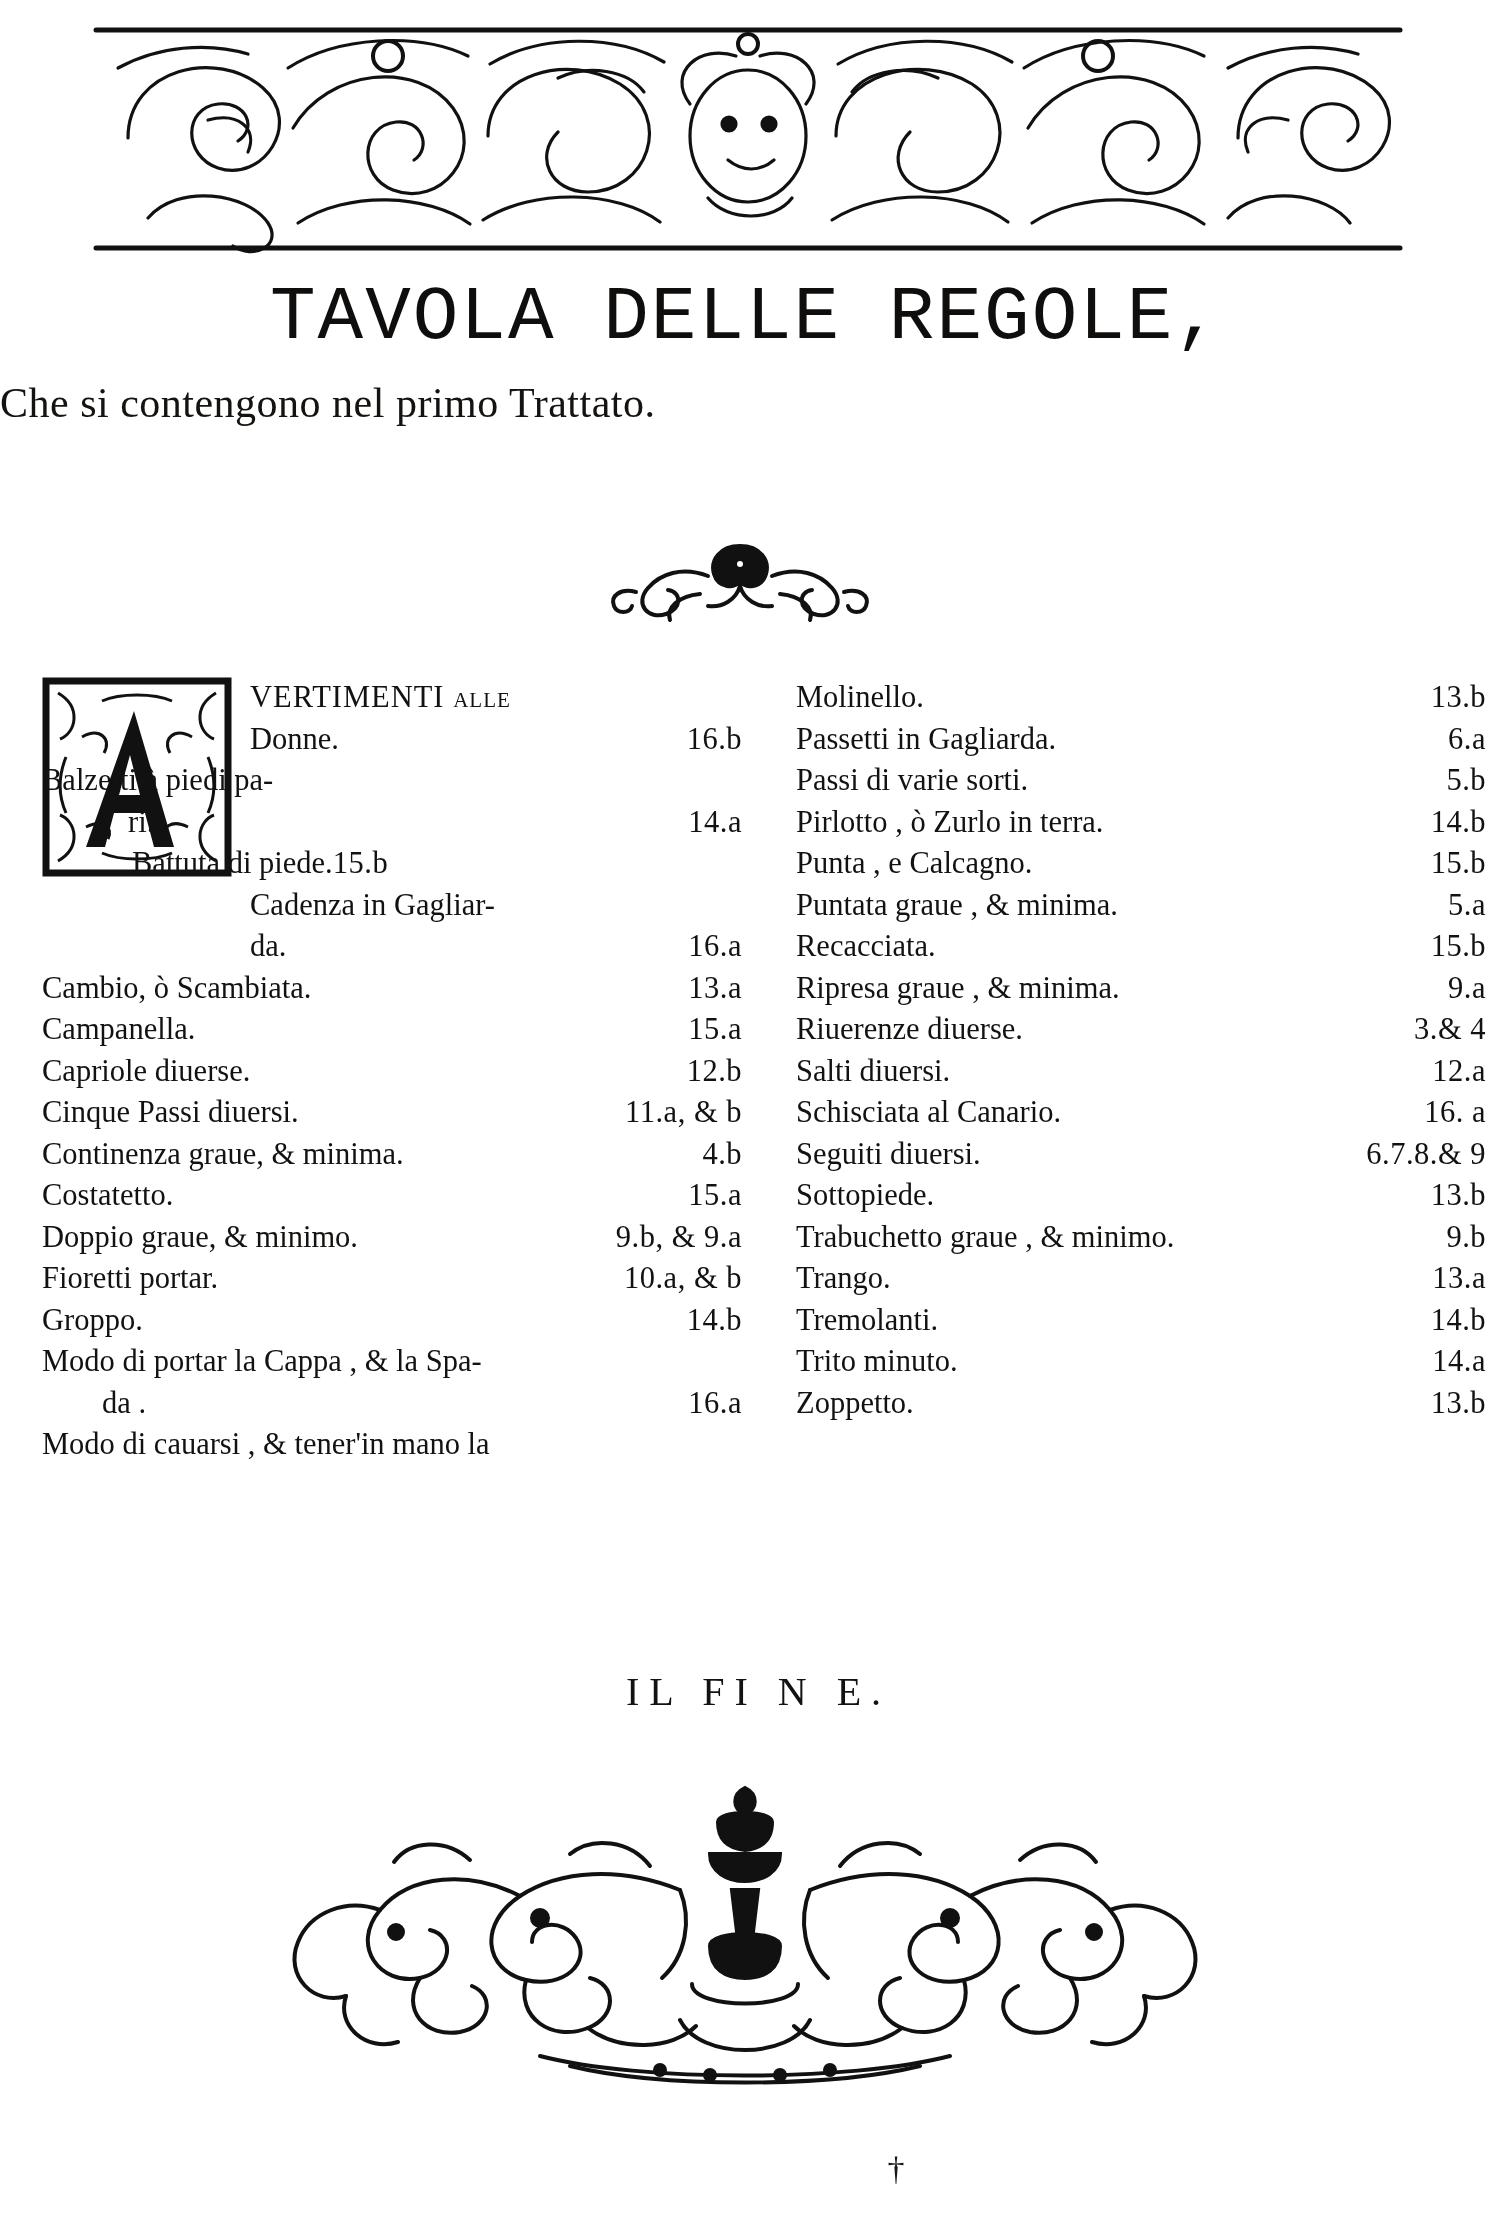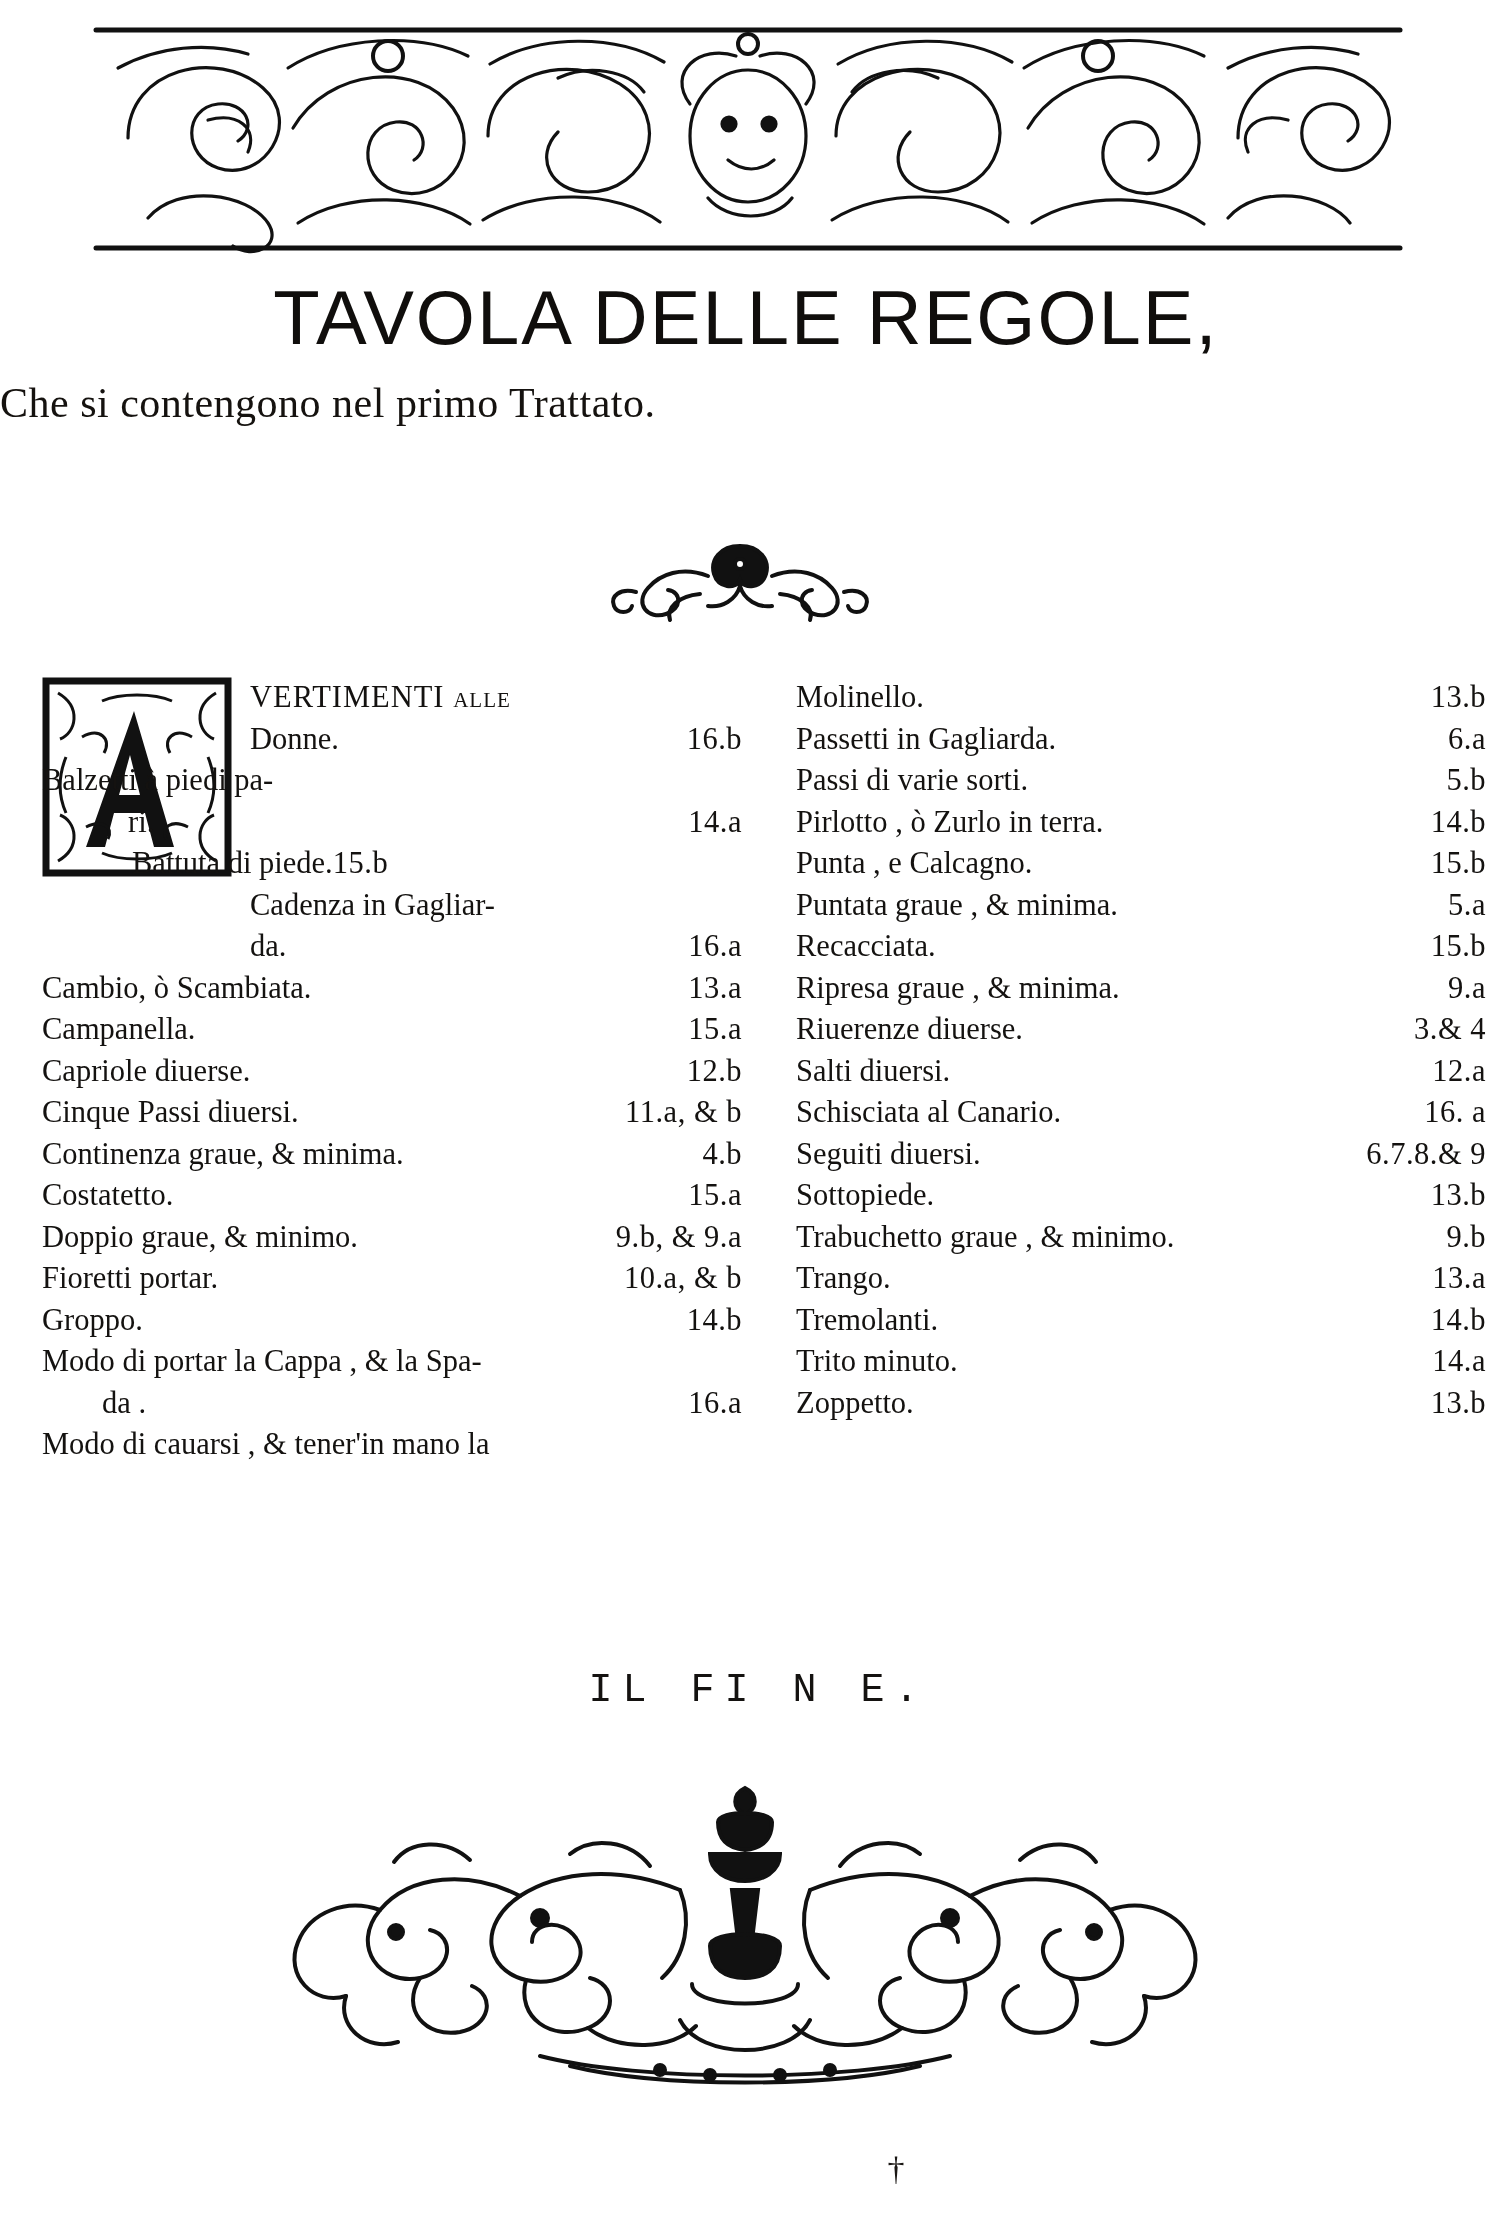--- a/index.html
+++ b/index.html
@@ -35,21 +35,21 @@
   
   .title-main {
     position: absolute;
     left: 0;
     right: 0;
     top: 280px;
     text-align: center;
     font-size: 76px;
     line-height: 1;
     letter-spacing: 2px;
-    font-family: Liberation Sans, sans-serif;
+    font-family: Liberation Mono, monospace;
     font-weight: 400;
     color: #100e0c;
     white-space: nowrap;
   }
   .title-sub {
     position: absolute;
     left: 0;
     right: 0;
     top: 382px;
     text-align: left;
@@ -113,21 +113,21 @@
   .smallcaps { font-variant: small-caps; letter-spacing: 1px; }
 
   
   .il-fine {
     position: absolute;
     left: 0; right: 0;
     top: 1668px;
     text-align: center;
     font-size: 40px;
     letter-spacing: 10px;
-    font-family: Liberation Mono, monospace;
+    font-family: Liberation Serif, serif;
     padding-left: 25px;
   }
 
   
   .tailpiece {
     position: absolute;
     left: 240px;
     top: 1770px;
     width: 1010px;
     height: 320px;

